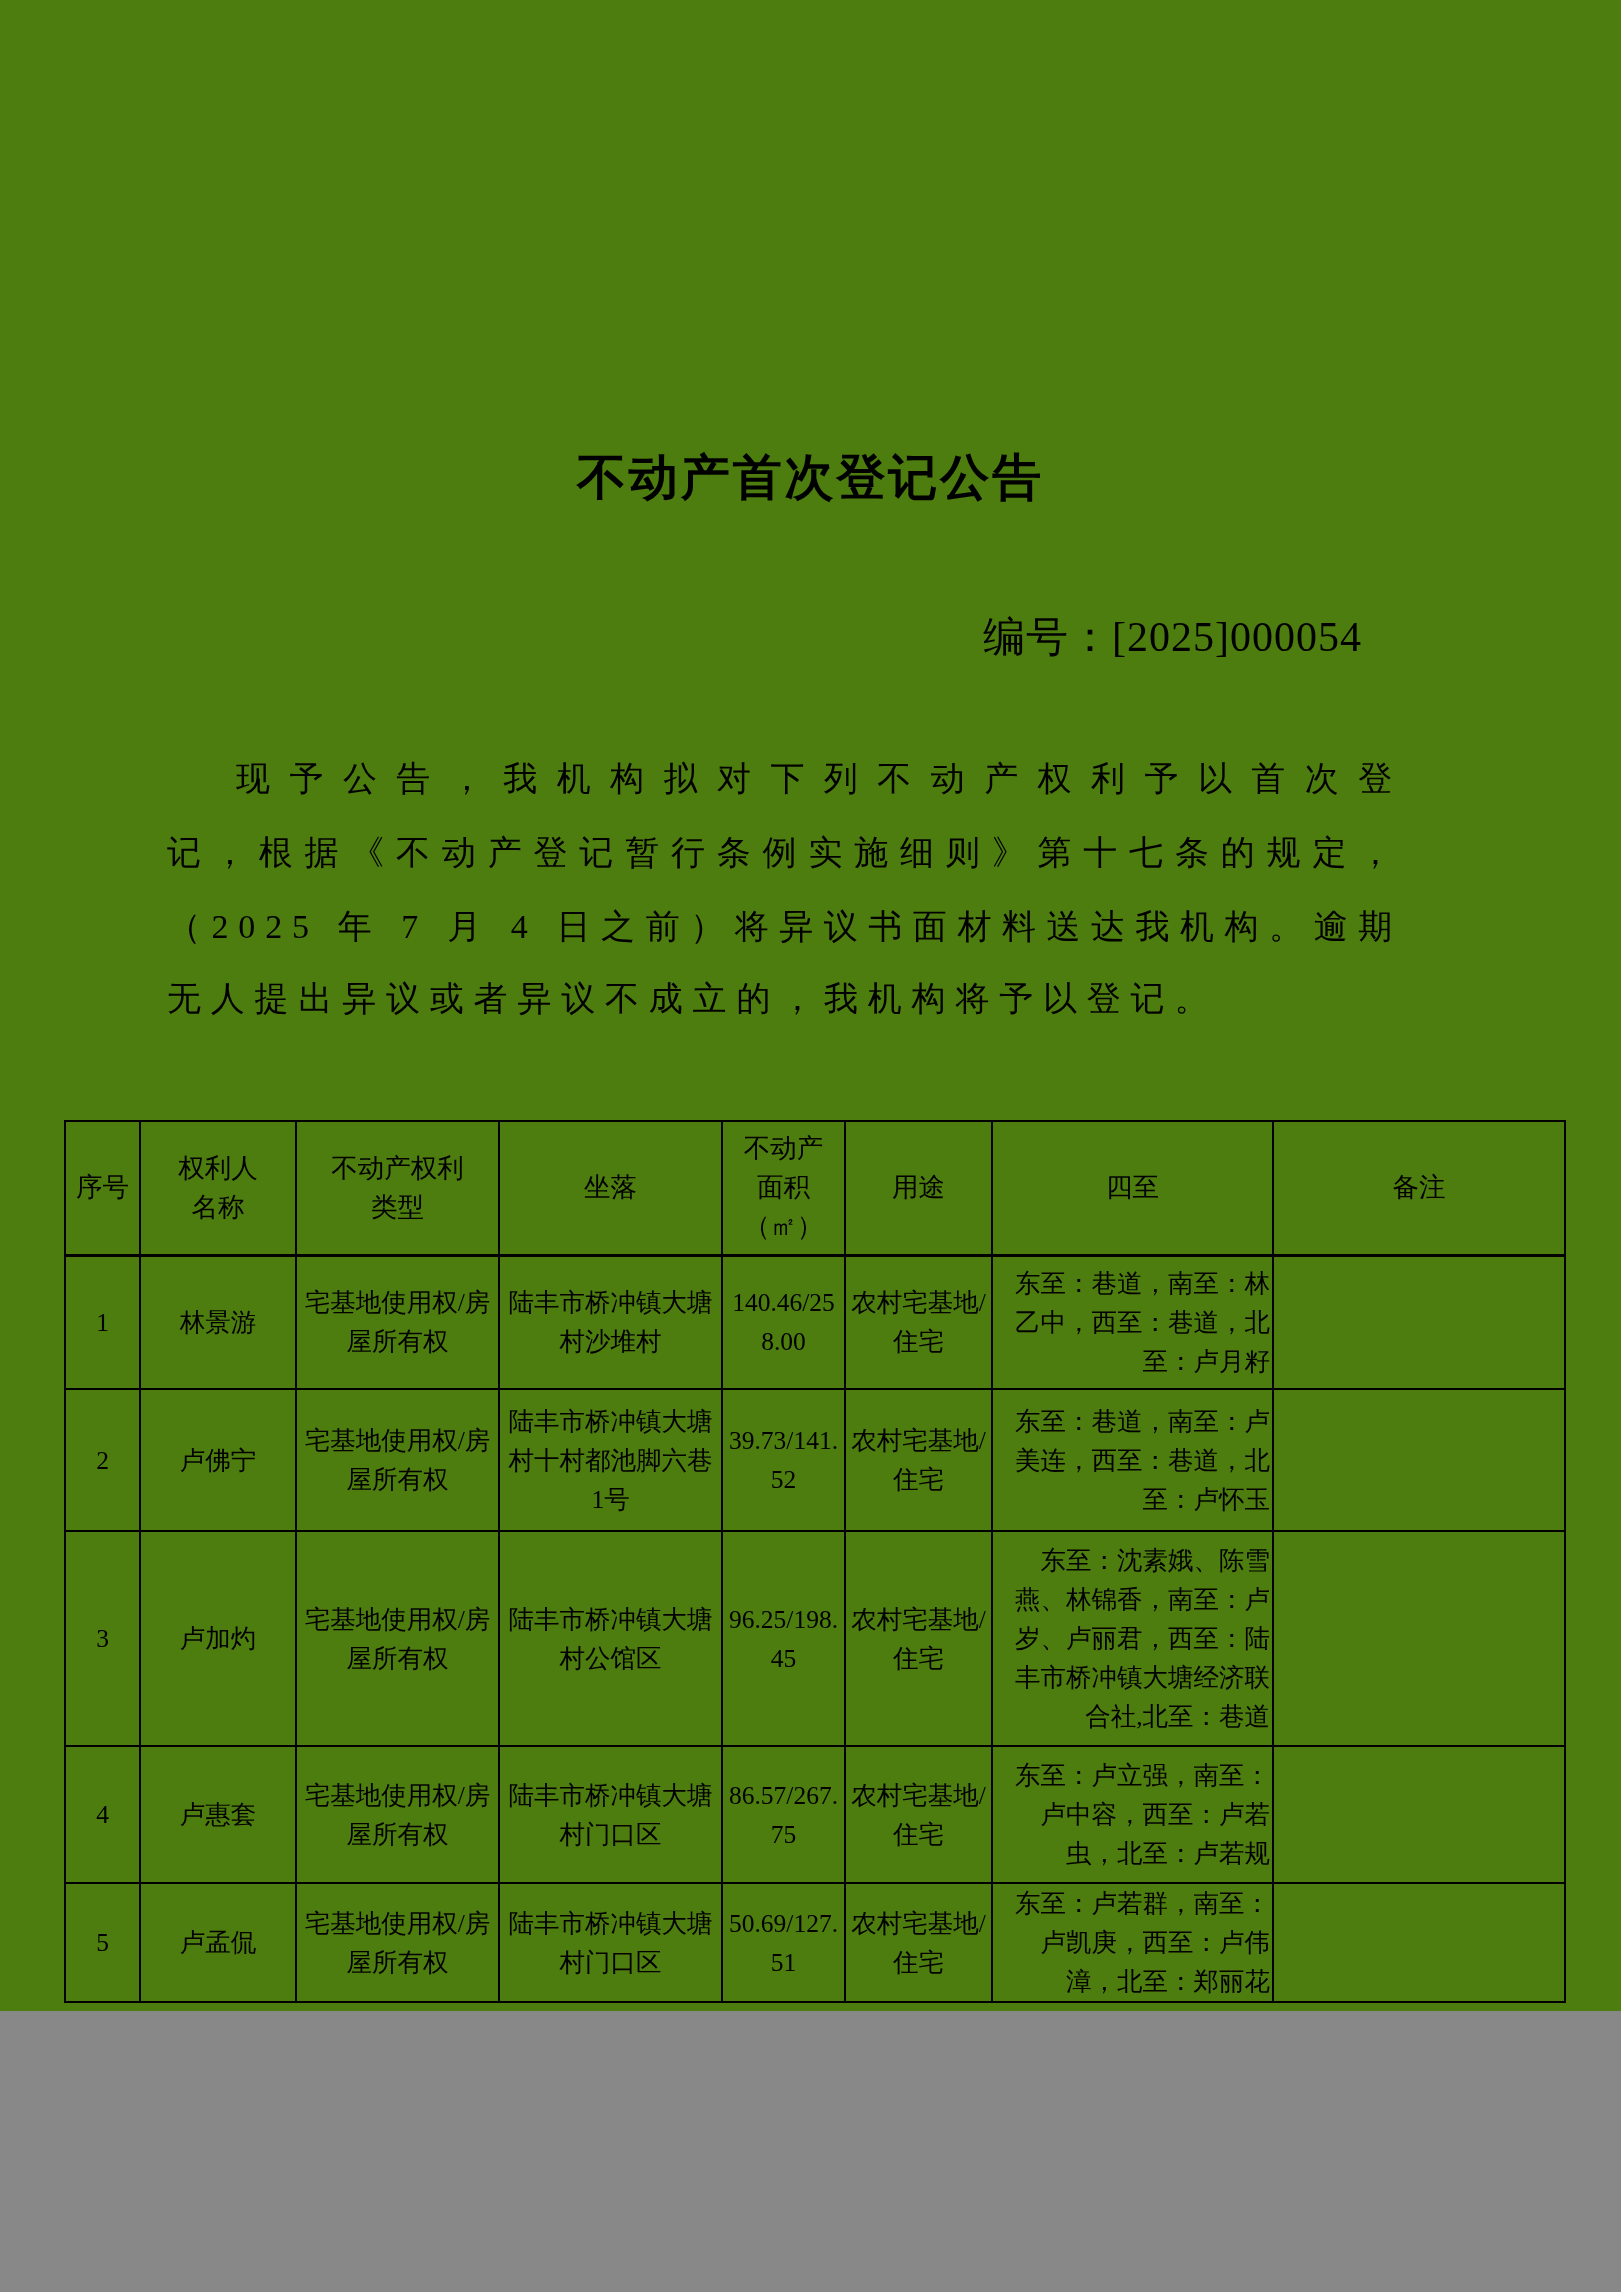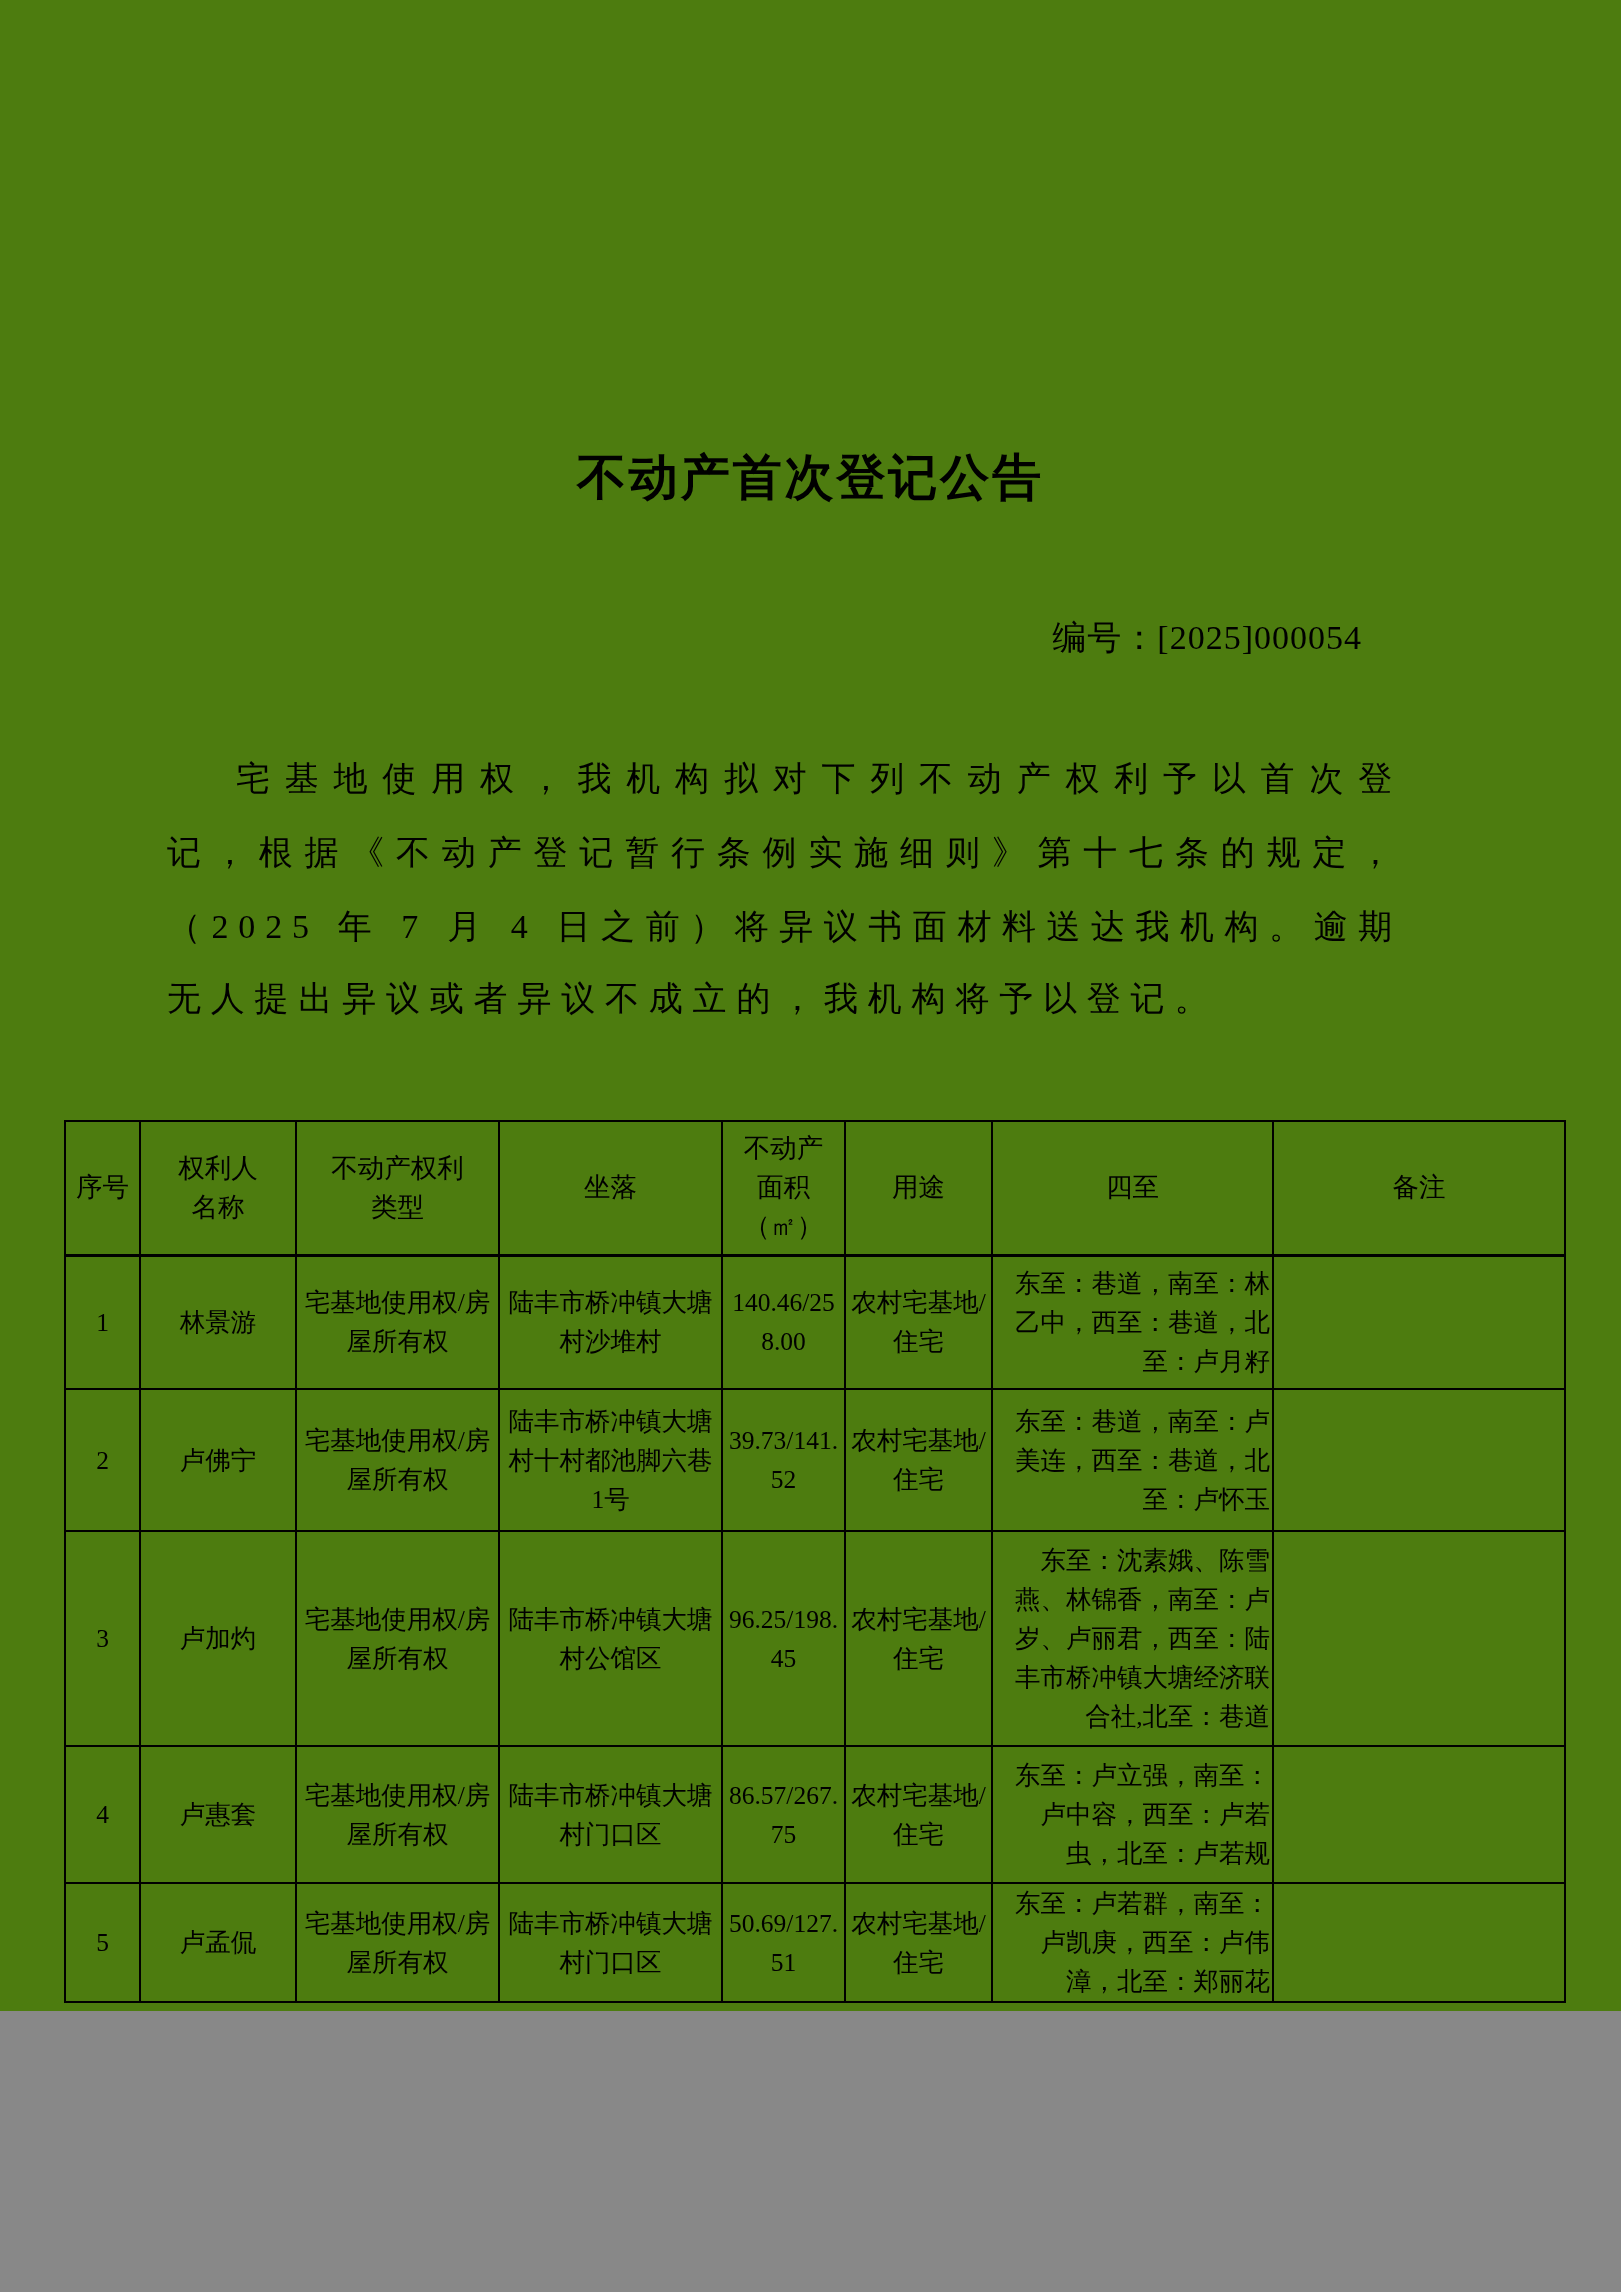--- a/index.html
+++ b/index.html
@@ -27,21 +27,21 @@
     font-family: "Liberation Sans", "DejaVu Sans", sans-serif;
     font-weight: 700;
     font-size: 49px;
     letter-spacing: 2.9px;
     line-height: 63px;
   }
   .doc-number {
     position: absolute;
     top: 614px;
     right: 259px;
-    font-size: 34px;
+    font-size: 42px;
     line-height: 47px;
     letter-spacing: 1px;
     white-space: nowrap;
   }
   .paragraph {
     position: absolute;
     top: 742px;
     left: 167px;
     width: 1235px;
     font-size: 34px;
@@ -107,21 +107,21 @@
 </head>
 <body>
 
 <div class="page">
 
   <h1 class="title">不动产首次登记公告</h1>
 
   <div class="doc-number">编号：[2025]000054</div>
 
   <div class="paragraph">
-    <div class="para-line indent">宅基地使用权，我机构拟对下列不动产权利予以首次登</div>
+    <div class="para-line indent">现予公告，我机构拟对下列不动产权利予以首次登</div>
     <div class="para-line">记，根据《不动产登记暂行条例实施细则》第十七条的规定，</div>
     <div class="para-line">（2025 年 7 月 4 日之前）将异议书面材料送达我机构。逾期</div>
     <div class="para-line last">无人提出异议或者异议不成立的，我机构将予以登记。</div>
   </div>
 
   <table class="reg-table">
     <colgroup>
       <col style="width:75px">
       <col style="width:156px">
       <col style="width:203px">

